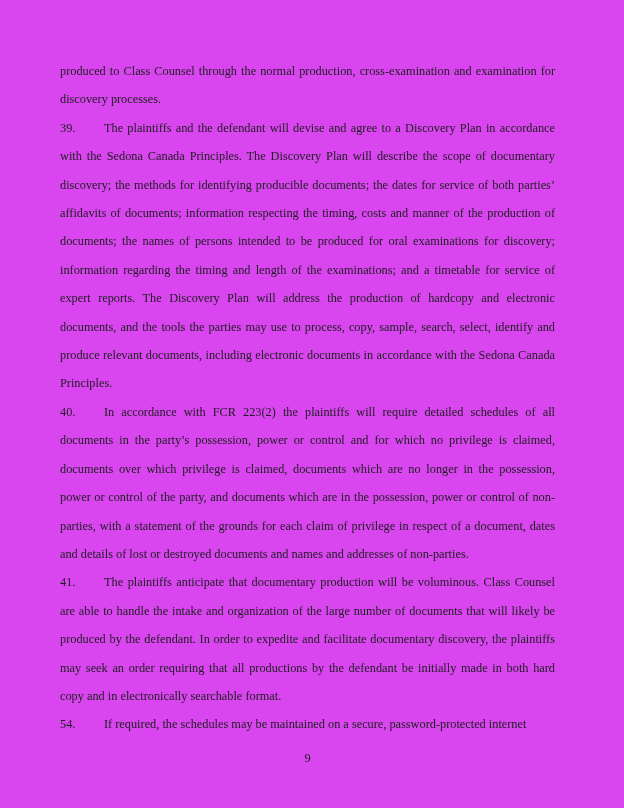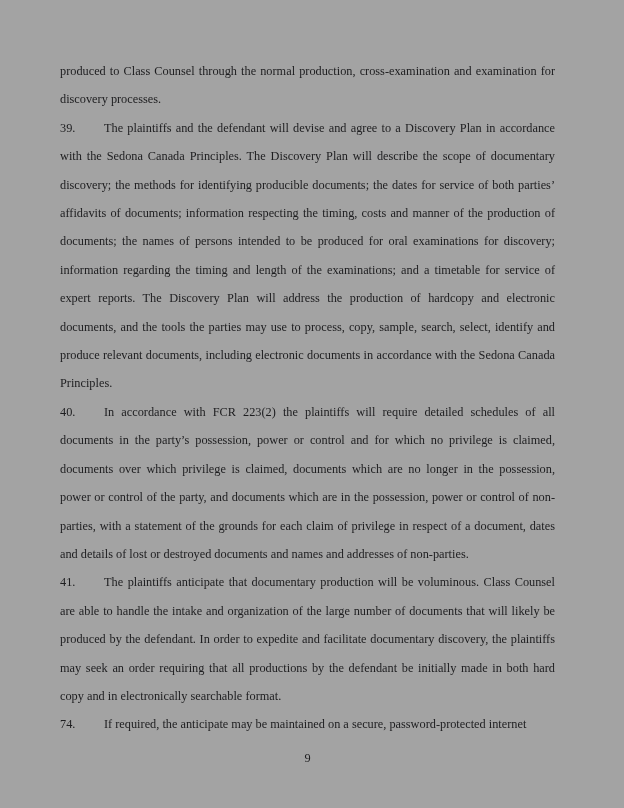--- a/index.html
+++ b/index.html
@@ -4,21 +4,21 @@
 <style>
   html, body {
     margin: 0;
     padding: 0;
     background: #ffffff;
   }
   .page {
     position: relative;
     width: 624px;
     height: 808px;
-    background: #a3a3a3;
+    background: #d946ef;
     font-family: "Liberation Serif", serif;
     color: #1d1d1f;
     overflow: hidden;
   }
   .content {
     position: absolute;
     left: 60px;
     top: 57px;
     width: 495px;
   }
@@ -47,16 +47,16 @@
 </style>
 </head>
 <body>
 
 <div class="page">
   <div class="content">
       <p class="para"><span>produced to Class Counsel through the normal production, cross-examination and examination for discovery processes.</span></p>
       <p class="para"><span class="para-number">39.</span><span>The plaintiffs and the defendant will devise and agree to a Discovery Plan in accordance with the </span><span class="italic">Sedona Canada Principles</span><span>. The Discovery Plan will describe the scope of documentary discovery; the methods for identifying producible documents; the dates for service of both parties’ affidavits of documents; information respecting the timing, costs and manner of the production of documents; the names of persons intended to be produced for oral examinations for discovery; information regarding the timing and length of the examinations; and a timetable for service of expert reports. The Discovery Plan will address the production of hardcopy and electronic documents, and the tools the parties may use to process, copy, sample, search, select, identify and produce relevant documents, including electronic documents in accordance with the </span><span class="italic">Sedona Canada Principles</span><span>.</span></p>
       <p class="para"><span class="para-number">40.</span><span>In accordance with </span><span class="italic">FCR</span><span> 223(2) the plaintiffs will require detailed schedules of all documents in the party’s possession, power or control and for which no privilege is claimed, documents over which privilege is claimed, documents which are no longer in the possession, power or control of the party, and documents which are in the possession, power or control of non-parties, with a statement of the grounds for each claim of privilege in respect of a document, dates and details of lost or destroyed documents and names and addresses of non-parties.</span></p>
       <p class="para"><span class="para-number">41.</span><span>The plaintiffs anticipate that documentary production will be voluminous. Class Counsel are able to handle the intake and organization of the large number of documents that will likely be produced by the defendant. In order to expedite and facilitate documentary discovery, the plaintiffs may seek an order requiring that all productions by the defendant be initially made in both hard copy and in electronically searchable format.</span></p>
-      <p class="para"><span class="para-number">74.</span><span>If required, the anticipate may be maintained on a secure, password-protected internet</span></p>
+      <p class="para"><span class="para-number">54.</span><span>If required, the schedules may be maintained on a secure, password-protected internet</span></p>
     </div>
   <div class="footer">9</div>
 </div>
 
 </body></html>

